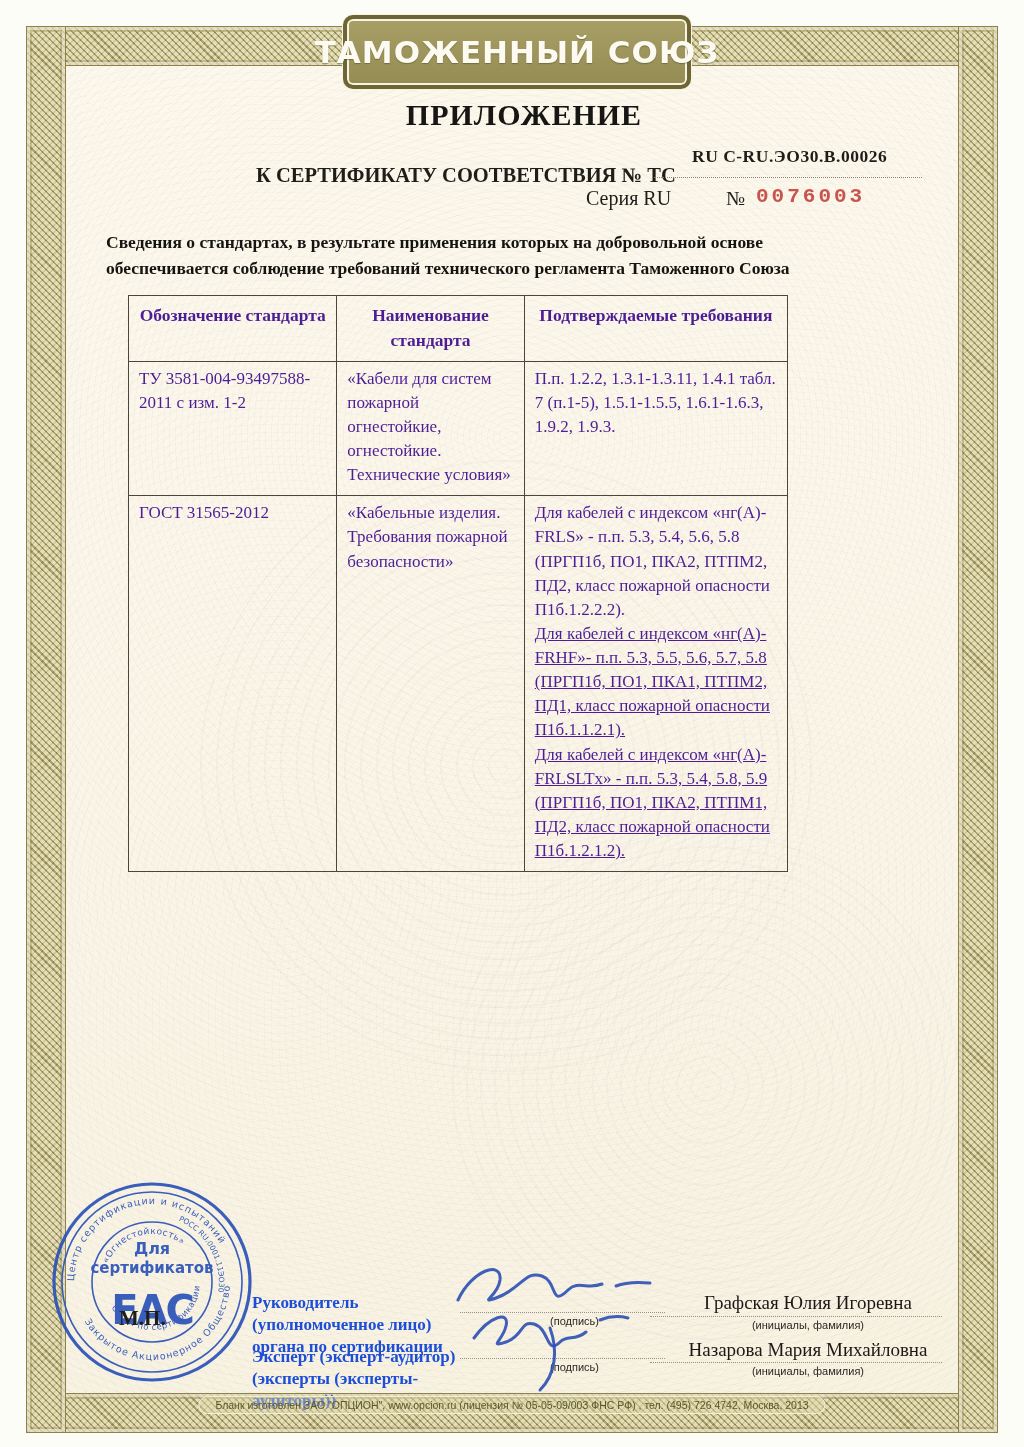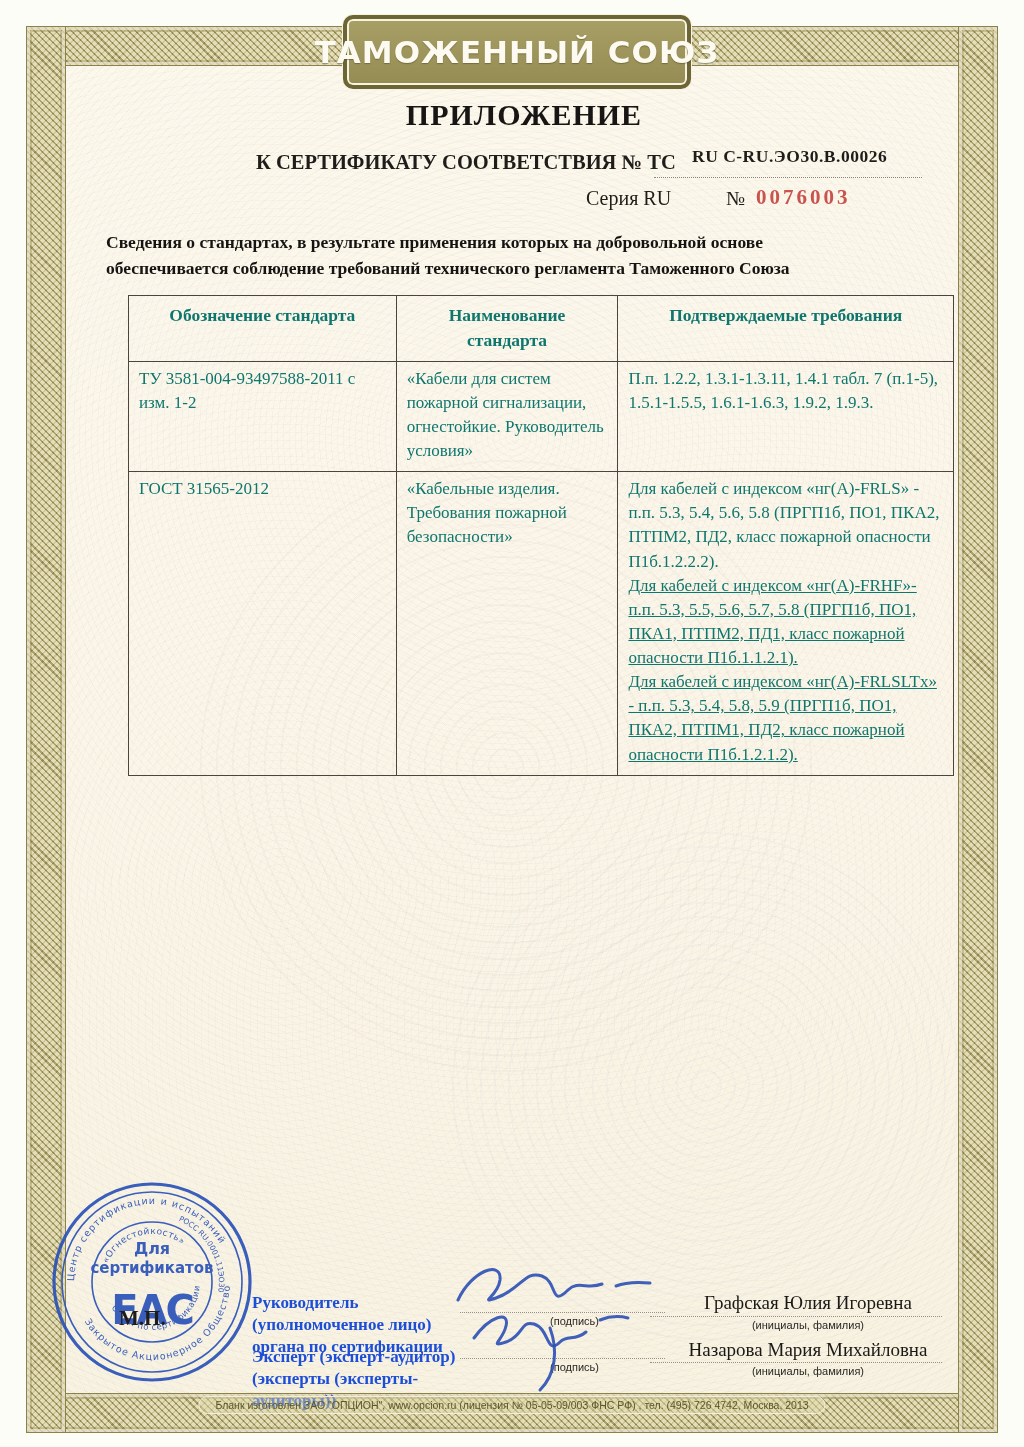--- a/index.html
+++ b/index.html
@@ -49,33 +49,33 @@
   }
   .banner-text {
     font-family:"DejaVu Sans", sans-serif; font-weight:bold; font-size:31px;
     color:#fcfaf1; letter-spacing:1px; text-shadow:0 1px 1px rgba(80,72,30,.5);
     white-space:nowrap;
   }
   
   .abs { position:absolute; z-index:3;padding-left:24px; }
   .doc-title { left:0; right:0; top:98px; text-align:center;
     font-size:30px; font-weight:bold; letter-spacing:1px; color:#181614; }
-  .cert-line-label { left:232px; top:151px; font-size:20.5px; font-weight:bold; }
+  .cert-line-label { left:232px; top:164px; font-size:20.5px; font-weight:bold; }
   .cert-number { left:668px; top:146px; font-size:17.5px; font-weight:bold; letter-spacing:0.5px;text-align:right; }
   .cert-underline { left:654px; top:177px; width:268px; border-bottom:1.5px dotted #8a857c; height:1px; }
   .series-label { left:562px; top:187px; font-size:20px; }
   .no-sign { left:702px; top:187px; font-size:20px; }
-  .serial-number { left:732px; top:185px; font-family:Liberation Serif, serif;
+  .serial-number { left:732px; top:185px; font-family:Liberation Mono, monospace;
     font-weight:bold; font-size:21px; letter-spacing:3px; color:#c9534d; }
   .intro { left:82px; top:229px; width:860px; text-align:left;
     font-size:17.5px; font-weight:bold; line-height:1.5; color:#161412; }
   
   table.standards {
-    position:absolute; left:128px; top:295px; width:826px; z-index:3;
-    border-collapse:collapse; font-size:17px; line-height:1.42; color:#0f766e;
+    position:absolute; left:128px; top:295px; width:660px; z-index:3;
+    border-collapse:collapse; font-size:17px; line-height:1.42; color:#4c1d95;
   }
   table.standards th, table.standards td {
     border:1.6px solid #4a463e; vertical-align:top; padding:5px 10px 8px 10px;
   }
   table.standards th { font-weight:bold; text-align:center; padding-top:7px; font-size:17.5px; }
   td.c-name, td.c-req { }
   table.standards p + p { margin-top:0;text-decoration:underline; }
   
   .stamp { position:absolute; left:47px; top:1177px; width:210px; height:210px; z-index:4; opacity:0.92; }
   .stamp text { fill:#2a52b8; font-family:"DejaVu Sans", sans-serif; }
@@ -150,21 +150,21 @@
     <thead>
       <tr>
         <th>Обозначение стандарта</th>
         <th>Наименование стандарта</th>
         <th>Подтверждаемые требования</th>
       </tr>
     </thead>
     <tbody>
       <tr>
         <td>ТУ 3581-004-93497588-2011 с изм. 1-2</td>
-        <td class="c-name">«Кабели для систем пожарной сигнализации, огнестойкие. Руководитель условия»</td>
+        <td class="c-name">«Кабели для систем пожарной огнестойкие, огнестойкие. Технические условия»</td>
         <td class="c-req">
           <p>П.п. 1.2.2, 1.3.1-1.3.11, 1.4.1 табл. 7 (п.1-5), 1.5.1-1.5.5, 1.6.1-1.6.3, 1.9.2, 1.9.3.</p>
         </td>
       </tr>
       <tr>
         <td>ГОСТ 31565-2012</td>
         <td class="c-name">«Кабельные изделия. Требования пожарной безопасности»</td>
         <td class="c-req">
           <p>Для кабелей с индексом «нг(А)-FRLS» - п.п. 5.3, 5.4, 5.6, 5.8 (ПРГП1б, ПО1, ПКА2, ПТПМ2, ПД2, класс пожарной опасности П1б.1.2.2.2).</p>
           <p>Для кабелей с индексом «нг(А)-FRHF»- п.п. 5.3, 5.5, 5.6, 5.7, 5.8 (ПРГП1б, ПО1, ПКА1, ПТПМ2, ПД1, класс пожарной опасности П1б.1.1.2.1).</p>

